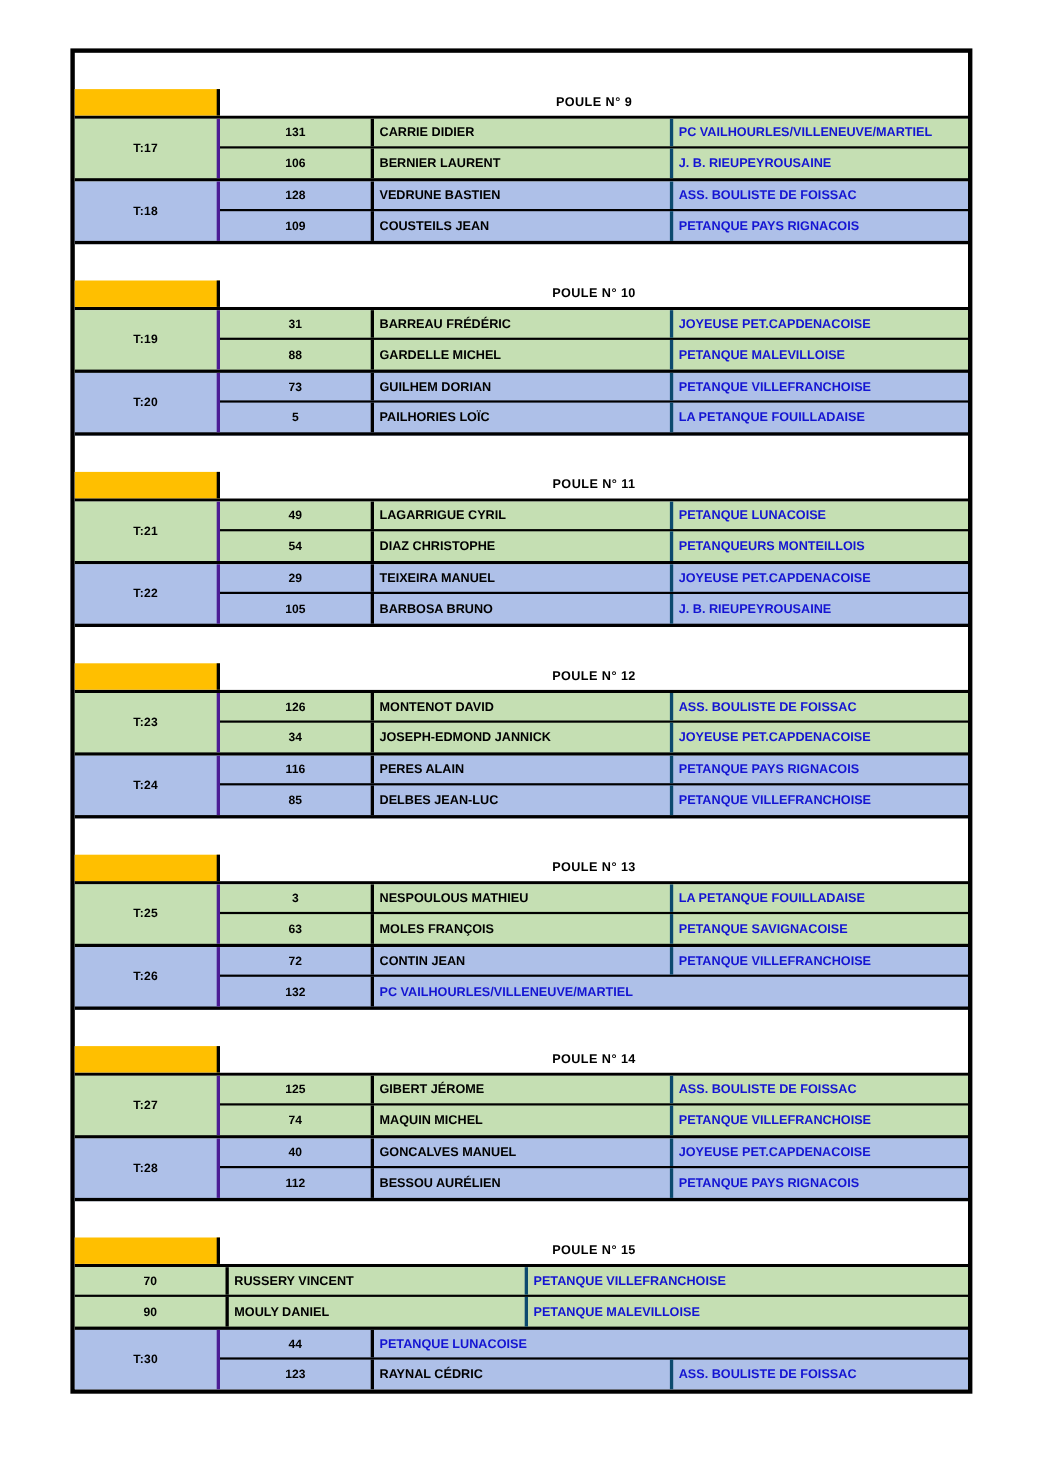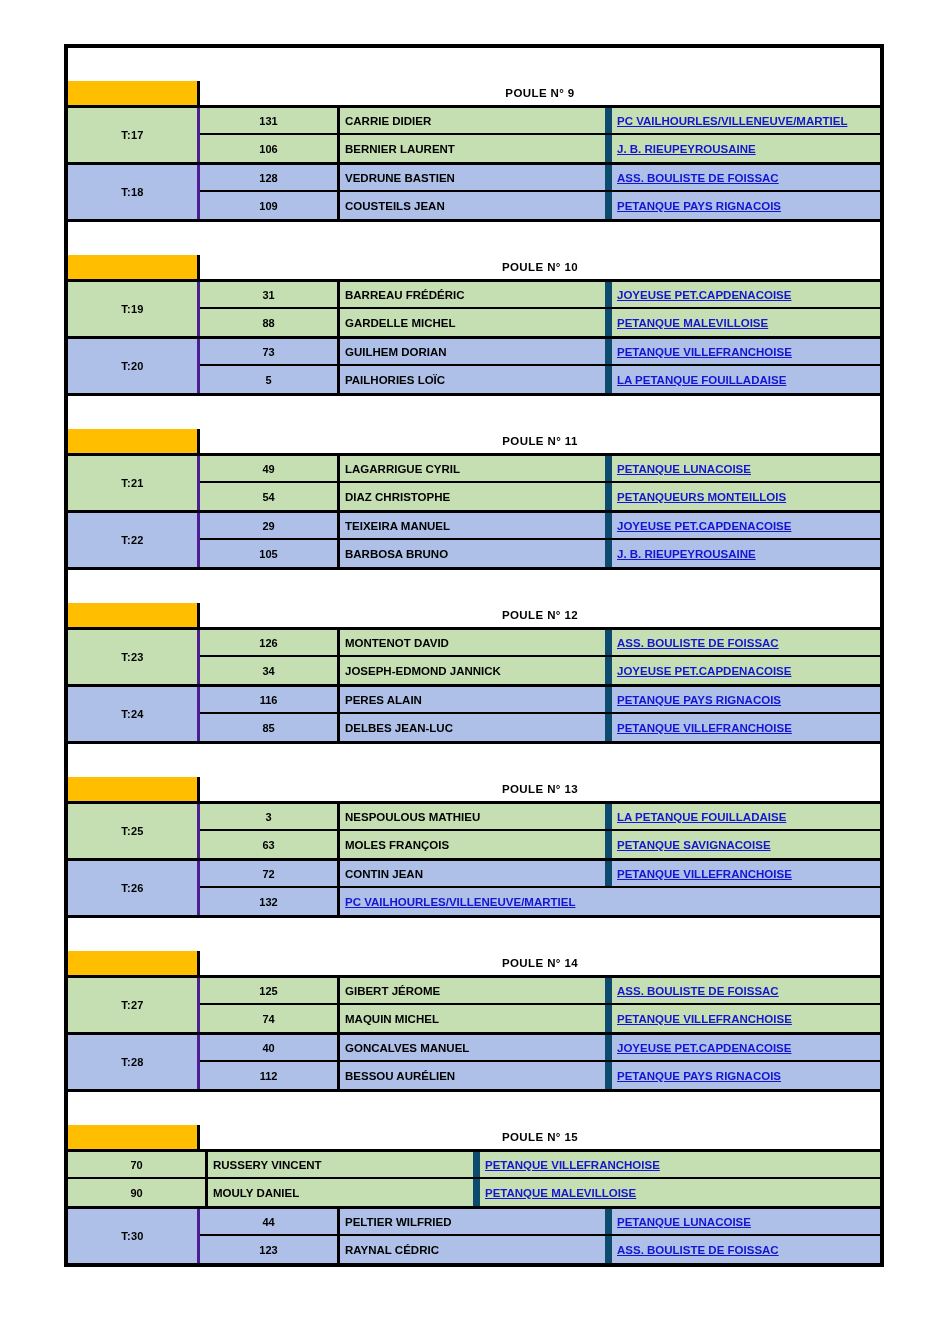--- a/index.html
+++ b/index.html
@@ -109,37 +109,36 @@
   }
   .c-name{
     width:272px;
     flex:0 0 272px;
     display:flex;
     align-items:center;
     padding-left:5px;
     font-size:11.5px;
     font-weight:bold;
     color:#000000;
-    border-right:7px solid #0c4a6e;
+    border-right:3px solid #0c4a6e;
     box-sizing:border-box;
     white-space:nowrap;
     overflow:hidden;
   }
   .c-club{
     flex:1 1 auto;
     display:flex;
     align-items:center;
     padding-left:5px;
     font-size:11.5px;
     font-weight:bold;
     color:#1414D2;
     box-sizing:border-box;
     white-space:nowrap;
     overflow:hidden;
-    text-decoration:underline;
   }
 </style>
 </head>
 <body>
 
 <div id="sheet">
   <div id="bracket">
       <div class="poule">
         <div class="poule-head">
           <div class="poule-tab"></div>
@@ -372,21 +371,20 @@
               <div class="c-name">MOULY DANIEL</div>
               <div class="c-club">PETANQUE MALEVILLOISE</div>
             </div>
           </div>
         </div>
         <div class="team blue">
           <div class="terrain">T:30</div>
           <div class="players">
             <div class="prow">
               <div class="c-num">44</div>
-              <div class="c-name">PELTIER WILFRIED</div>
               <div class="c-club">PETANQUE LUNACOISE</div>
             </div>
             <div class="prow">
               <div class="c-num">123</div>
               <div class="c-name">RAYNAL CÉDRIC</div>
               <div class="c-club">ASS. BOULISTE DE FOISSAC</div>
             </div>
           </div>
         </div>
       </div>

